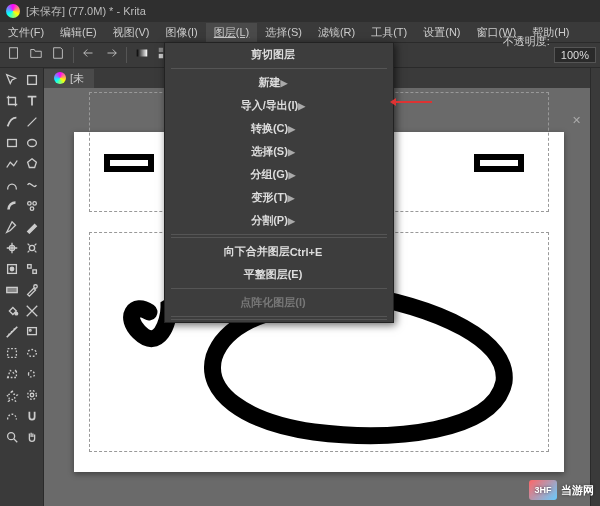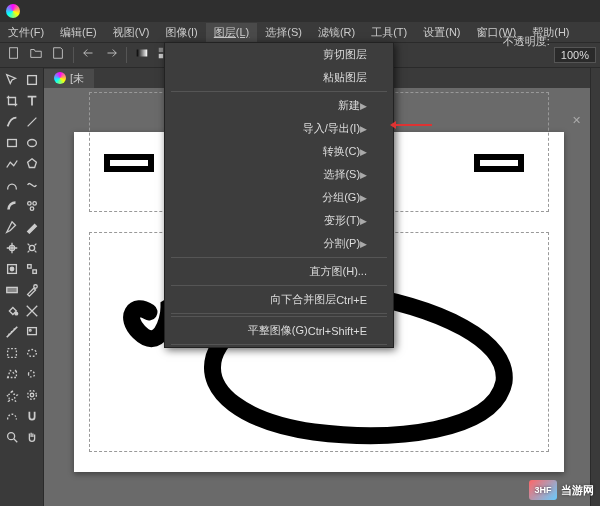--- a/index.html
+++ b/index.html
@@ -24,35 +24,36 @@
 .canvas-area{flex:1;background:#6a6a6a;position:relative;overflow:hidden;}
 .tabbar{height:20px;background:#3a3a3a;display:flex;align-items:center;color:#ccc;}
 .tab{padding:2px 10px;background:#4a4a4a;display:flex;gap:4px;align-items:center;}
 .tab .ticon{width:12px;height:12px;background:conic-gradient(#f0f 0deg,#ff0 120deg,#0ff 240deg,#f0f 360deg);border-radius:50%;}
 .canvas-viewport{position:absolute;top:20px;left:0;right:0;bottom:0;background:#6a6a6a;}
 .paper{position:absolute;left:30px;top:44px;width:490px;height:340px;background:#fff;box-shadow:0 2px 6px rgba(0,0,0,.4);}
 .guide{position:absolute;border:1px dashed #999;}
 .black-bar{position:absolute;background:#000;}
 .stroke{position:absolute;}
 .dropdown{position:absolute;left:164px;top:42px;width:230px;background:#3d3d3d;border:1px solid #222;color:#ddd;box-shadow:2px 2px 8px rgba(0,0,0,.6);z-index:10;}
-.dropdown .di{padding:4px 26px 4px 14px;position:relative;display:flex;justify-content:flex-end;align-items:center;}
+.dropdown .di{padding:4px 26px 4px 14px;position:relative;display:flex;justify-content:center;align-items:center;font-weight:bold;}
 .dropdown .di .arrow{color:#aaa;font-size:9px;}
 .dropdown .sep{height:1px;background:#555;margin:2px 6px;}
 .dropdown .di.disabled{color:#777;}
 .red-arrow{position:absolute;left:227px;top:7px;width:40px;height:2px;background:#d33;z-index:2;}
 .red-arrow:before{content:"";position:absolute;left:-6px;top:-3px;border:4px solid transparent;border-right:6px solid #d33;}
 .watermark{position:absolute;right:6px;bottom:6px;color:#fff;font-size:14px;font-weight:bold;text-shadow:0 0 3px rgba(0,0,0,.6);display:flex;align-items:center;gap:4px;z-index:20;}
 .watermark .logo{width:28px;height:20px;background:linear-gradient(135deg,#f66,#6cf);border-radius:3px;display:flex;align-items:center;justify-content:center;font-size:9px;color:#fff;}
 .closebtn{position:absolute;right:4px;top:46px;width:14px;height:14px;color:#aaa;z-index:5;}
 </style>
 </head>
 <body>
 
 <div class="titlebar">
   <span class="icon"></span>
+  <span>[未保存] (77.0M) * - Krita</span>
 </div>
 
 <div class="menubar">
   <div class="mi"><span>文件(F)</span></div>
   <div class="mi"><span>编辑(E)</span></div>
   <div class="mi"><span>视图(V)</span></div>
   <div class="mi"><span>图像(I)</span></div>
   <div class="mi active"><span>图层(L)</span></div>
   <div class="mi"><span>选择(S)</span></div>
   <div class="mi"><span>滤镜(R)</span></div>
@@ -381,23 +382,20 @@
     </div>
   </div>
 
   <div class="rsidebar"></div>
 </div>
 
 <div class="dropdown">
   <div class="di">
       <span>剪切图层</span>
     </div>
-  <div class="di">
-      <span>粘贴图层</span>
-    </div>
   <div class="sep"></div>
   <div class="di">
       <span>新建</span>
       <span class="arrow">▶</span>
     </div>
   <div class="di" style="position:relative">
       <span>导入/导出(I)</span>
       <span class="arrow">▶</span>
       <span class="red-arrow"></span>
     </div>
@@ -415,33 +413,32 @@
     </div>
   <div class="di">
       <span>变形(T)</span>
       <span class="arrow">▶</span>
     </div>
   <div class="di">
       <span>分割(P)</span>
       <span class="arrow">▶</span>
     </div>
   <div class="sep"></div>
-  <div class="di">
-      <span>直方图(H)...</span>
-    </div>
   <div class="sep"></div>
   <div class="di">
       <span>向下合并图层</span>
       <span>Ctrl+E</span>
     </div>
-  <div class="sep"></div>
-  <div class="sep"></div>
-  <div class="di">
-      <span>平整图像(G)</span>
-      <span>Ctrl+Shift+E</span>
-    </div>
+  <div class="di">
+      <span>平整图层(E)</span>
+    </div>
+  <div class="sep"></div>
+  <div class="di disabled">
+      <span>点阵化图层(I)</span>
+    </div>
+  <div class="sep"></div>
   <div class="sep"></div>
 </div>
 
 <div class="watermark">
   <span class="logo">3HF</span>
   <span>当游网</span>
 </div>
 
 </body></html>

